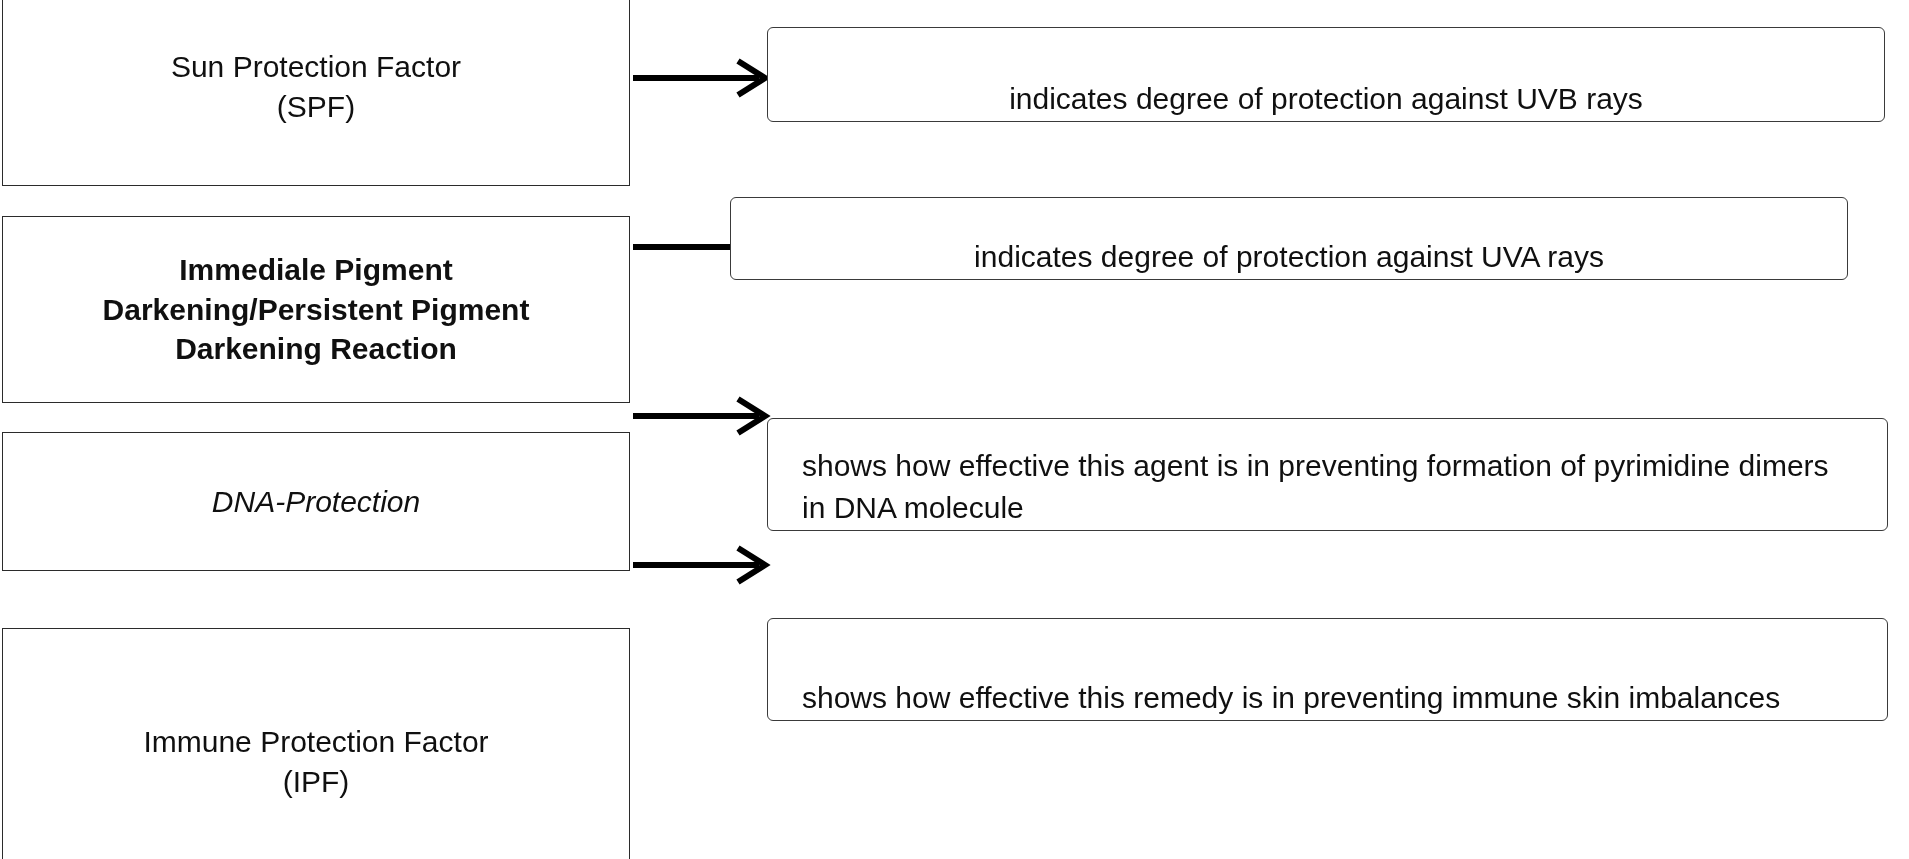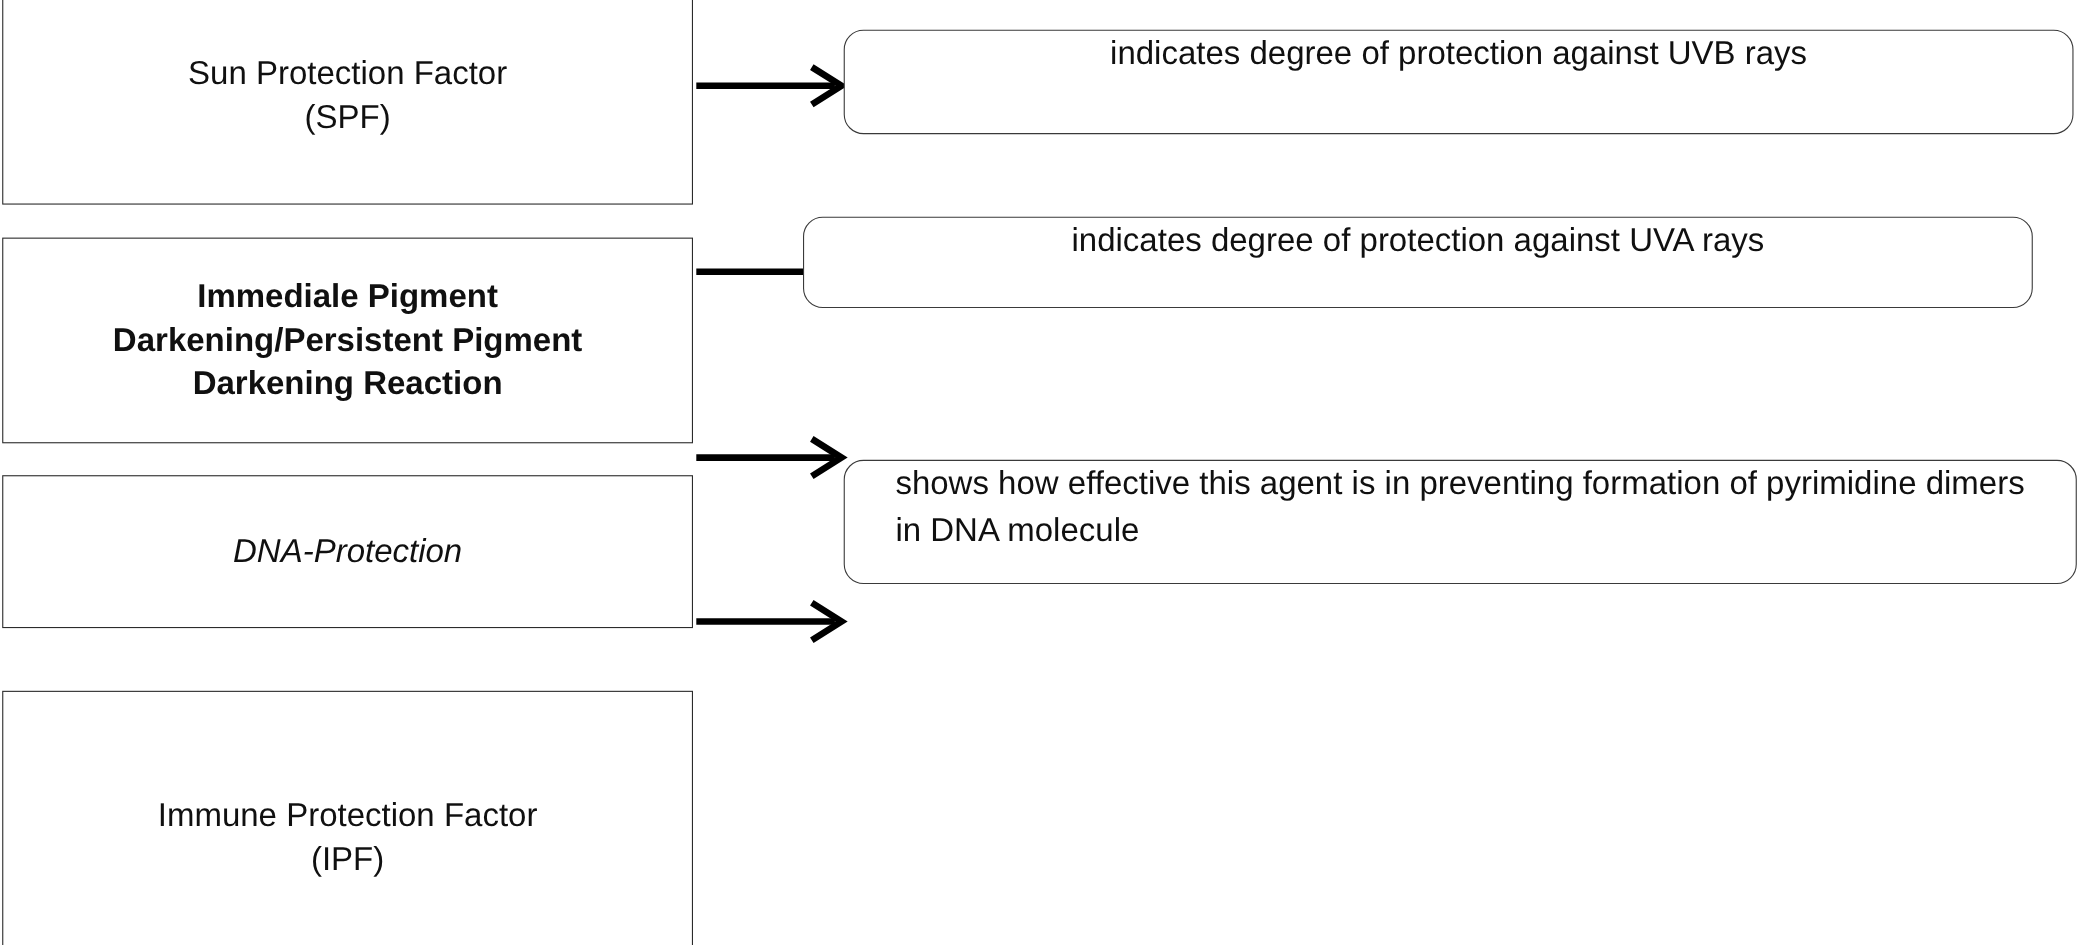--- a/index.html
+++ b/index.html
@@ -38,23 +38,23 @@
     padding: 0 14px;
     white-space: pre-line;
   }
 
   
   .desc-box {
     position: absolute;
     box-sizing: border-box;
     background: #ffffff;
     border: 1.3px solid #3a3a3a;
-    border-radius: 18px;
+    border-radius: 6px;
     display: flex;
-    align-items: flex-start;
+    align-items: flex-end;
   }
   .desc-box .desc-text {
     font-size: 30px;
     line-height: 1.42;
     color: #101010;
     width: 100%;
     box-sizing: border-box;
   }
   .desc-box.align-center  { justify-content: center; }
   .desc-box.align-center .desc-text { text-align: center; padding: 0 24px; }
@@ -110,30 +110,33 @@
     <div class="term-text">DNA-Protection</div>
   </div>
 
   <div class="arrow" style="left:633px; top:396px; width:134px; height:38px;">
     <svg width="134" height="38" viewBox="0 0 134 38" aria-hidden="true">
       <path d="M0 20 H126" stroke="#000000" stroke-width="6" fill="none" stroke-linecap="butt"></path>
       <path d="M105 3 L132 20 L105 37" stroke="#000000" stroke-width="6" fill="none" stroke-linejoin="miter" stroke-linecap="butt"></path>
     </svg>
   </div>
 
-  <div class="desc-box align-left" style="left:767px; top:418px; width:1121px; height:113px;padding-left:12px;">
+  <div class="desc-box align-left" style="left:767px; top:418px; width:1121px; height:113px;">
     <div class="desc-text">shows how effective this agent is in preventing formation of pyrimidine dimers in DNA molecule</div>
   </div>
 
   <div class="term-box" style="left:2px; top:628px; width:628px; height:268px;">
     <div class="term-text">Immune Protection Factor
 (IPF)</div>
   </div>
 
   <div class="arrow" style="left:633px; top:545px; width:134px; height:38px;">
     <svg width="134" height="38" viewBox="0 0 134 38" aria-hidden="true">
       <path d="M0 20 H126" stroke="#000000" stroke-width="6" fill="none" stroke-linecap="butt"></path>
       <path d="M105 3 L132 20 L105 37" stroke="#000000" stroke-width="6" fill="none" stroke-linejoin="miter" stroke-linecap="butt"></path>
     </svg>
   </div>
 
+  <div class="desc-box align-left" style="left:767px; top:618px; width:1121px; height:103px;">
+    <div class="desc-text">shows how effective this remedy is in preventing immune skin imbalances</div>
+  </div>
 
 </div>
 
 </body></html>

